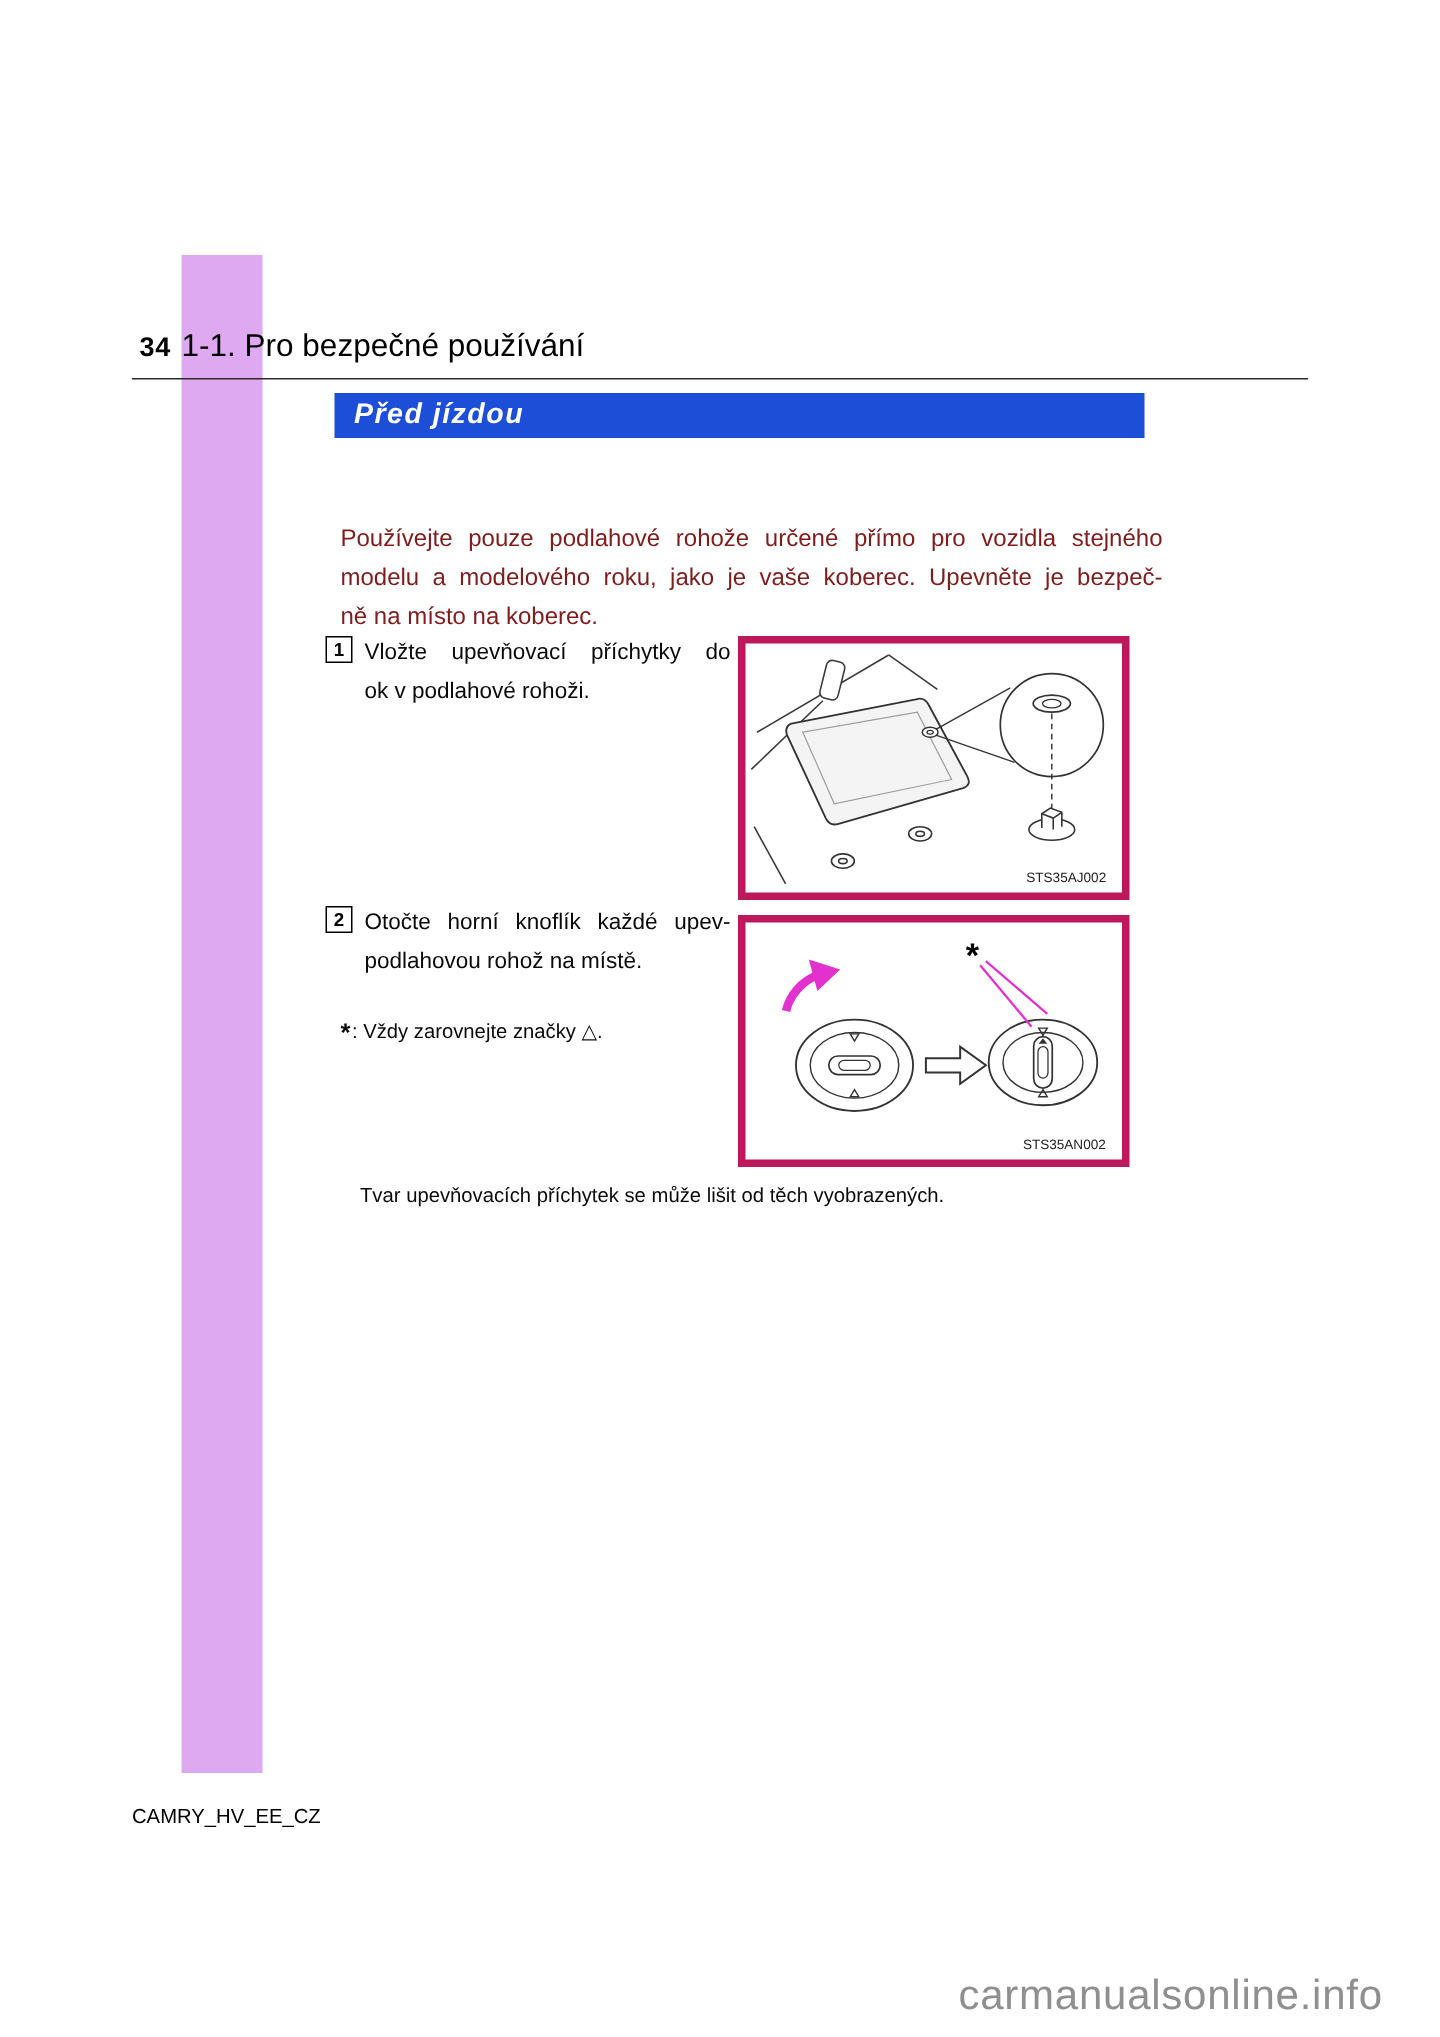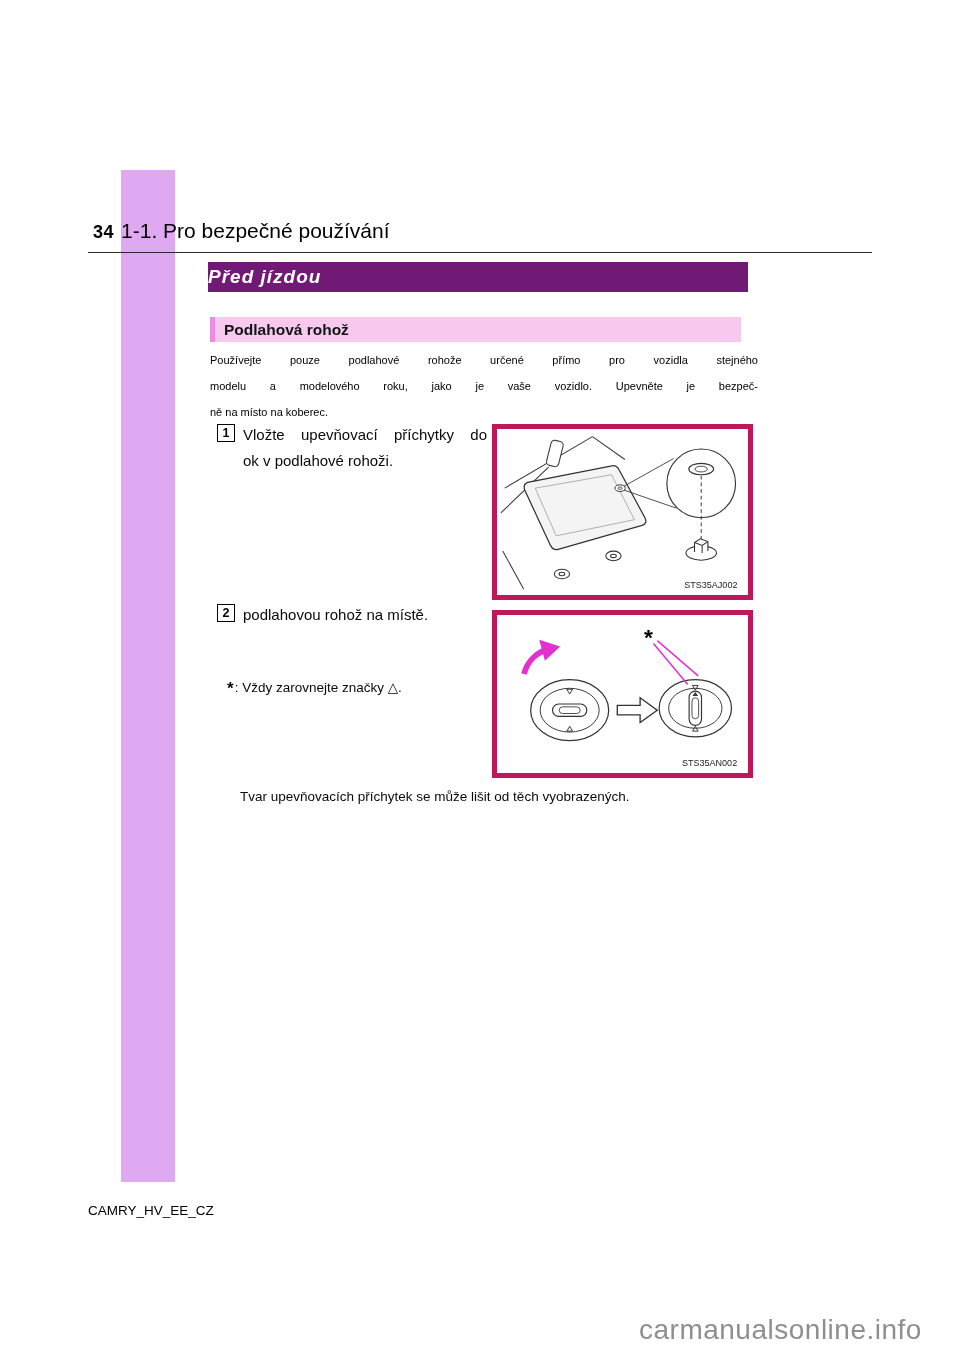--- a/index.html
+++ b/index.html
@@ -22,36 +22,36 @@
   }
   .page-num { font-size:18px; font-weight:bold; letter-spacing:0.5px; }
   .section-title { font-size:21px; margin-left:7px; }
 
   .header-rule {
     position:absolute; left:88px; top:252px; width:784px; height:1px;
     background:#2a2a2a; z-index:2;
   }
 
   .title-banner {
-    position:absolute; left:208px; top:262px; width:540px; height:30px;
-    background:#701a75; color:#fff; z-index:2;
+    position:absolute; left:223px; top:262px; width:540px; height:30px;
+    background:#1d4ed8; color:#fff; z-index:2;
     font-size:19px; font-weight:bold; font-style:italic;
-    line-height:30px; letter-spacing:1px;
+    line-height:30px; padding-left:13px; letter-spacing:1px;
   }
 
   .sub-banner {
     position:absolute; left:210px; top:317px; width:531px; height:25px;
     background:#f7c9ef; z-index:2; display:flex; align-items:center;
   }
   .sub-accent { width:5px; height:25px; background:#ec8be0; flex:0 0 auto; }
   .sub-label { font-size:15.5px; font-weight:bold; color:#141414; padding-left:9px; }
 
   .intro {
-    position:absolute; left:210px; top:347px; width:548px; z-index:2;
-    font-size:11px; color:#000000;
+    position:absolute; left:227px; top:347px; width:548px; z-index:2;
+    font-size:16px; color:#7f1d1d;
   }
   .line { line-height:26px; white-space:nowrap; }
   .just { white-space:normal; text-align:justify; text-align-last:justify; }
 
   .step-box {
     position:absolute; left:217px; width:18px; height:18px; z-index:2;
     border:1px solid #000; background:#fff;
     font-size:12.5px; font-weight:bold; text-align:center; line-height:16px;
   }
   .step-text {
@@ -99,28 +99,24 @@
     <span class="page-num">34</span>
     <span class="section-title">1-1. Pro bezpečné používání</span>
   </header>
 
   <div class="header-rule"></div>
 
   <div class="title-banner">
     <span>Před jízdou</span>
   </div>
 
-  <div class="sub-banner">
-    <span class="sub-accent"></span>
-    <span class="sub-label">Podlahová rohož</span>
-  </div>
 
   <div class="intro">
     <div class="line just">Používejte pouze podlahové rohože určené přímo pro vozidla stejného</div>
-    <div class="line just">modelu a modelového roku, jako je vaše vozidlo. Upevněte je bezpeč-</div>
+    <div class="line just">modelu a modelového roku, jako je vaše koberec. Upevněte je bezpeč-</div>
     <div class="line">ně na místo na koberec.</div>
   </div>
 
   <span class="step-box" style="top:424px">1</span>
   <div class="step-text" style="top:422px">
     <div class="line just">Vložte upevňovací příchytky do</div>
     <div class="line">ok v podlahové rohoži.</div>
   </div>
 
   <figure class="fig fig1">
@@ -156,20 +152,21 @@
         <ellipse cx="120" cy="133" rx="3" ry="1.8"></ellipse>
         <ellipse cx="66" cy="152" rx="8" ry="5"></ellipse>
         <ellipse cx="66" cy="152" rx="3" ry="1.8"></ellipse>
       </g>
       <text x="250" y="167" text-anchor="end" font-size="9.5" fill="#222">STS35AJ002</text>
     </svg>
   </figure>
 
   <span class="step-box" style="top:604px">2</span>
   <div class="step-text" style="top:602px">
+    <div class="line just">Otočte horní knoflík každé upev-</div>
     <div class="line">podlahovou rohož na místě.</div>
   </div>
 
   <div class="footnote">
     <span class="star">*</span><span>: Vždy zarovnejte značky △.</span>
   </div>
 
   <figure class="fig fig2">
     <svg viewBox="0 0 259 166">
       <g fill="#fff" stroke="#333">

